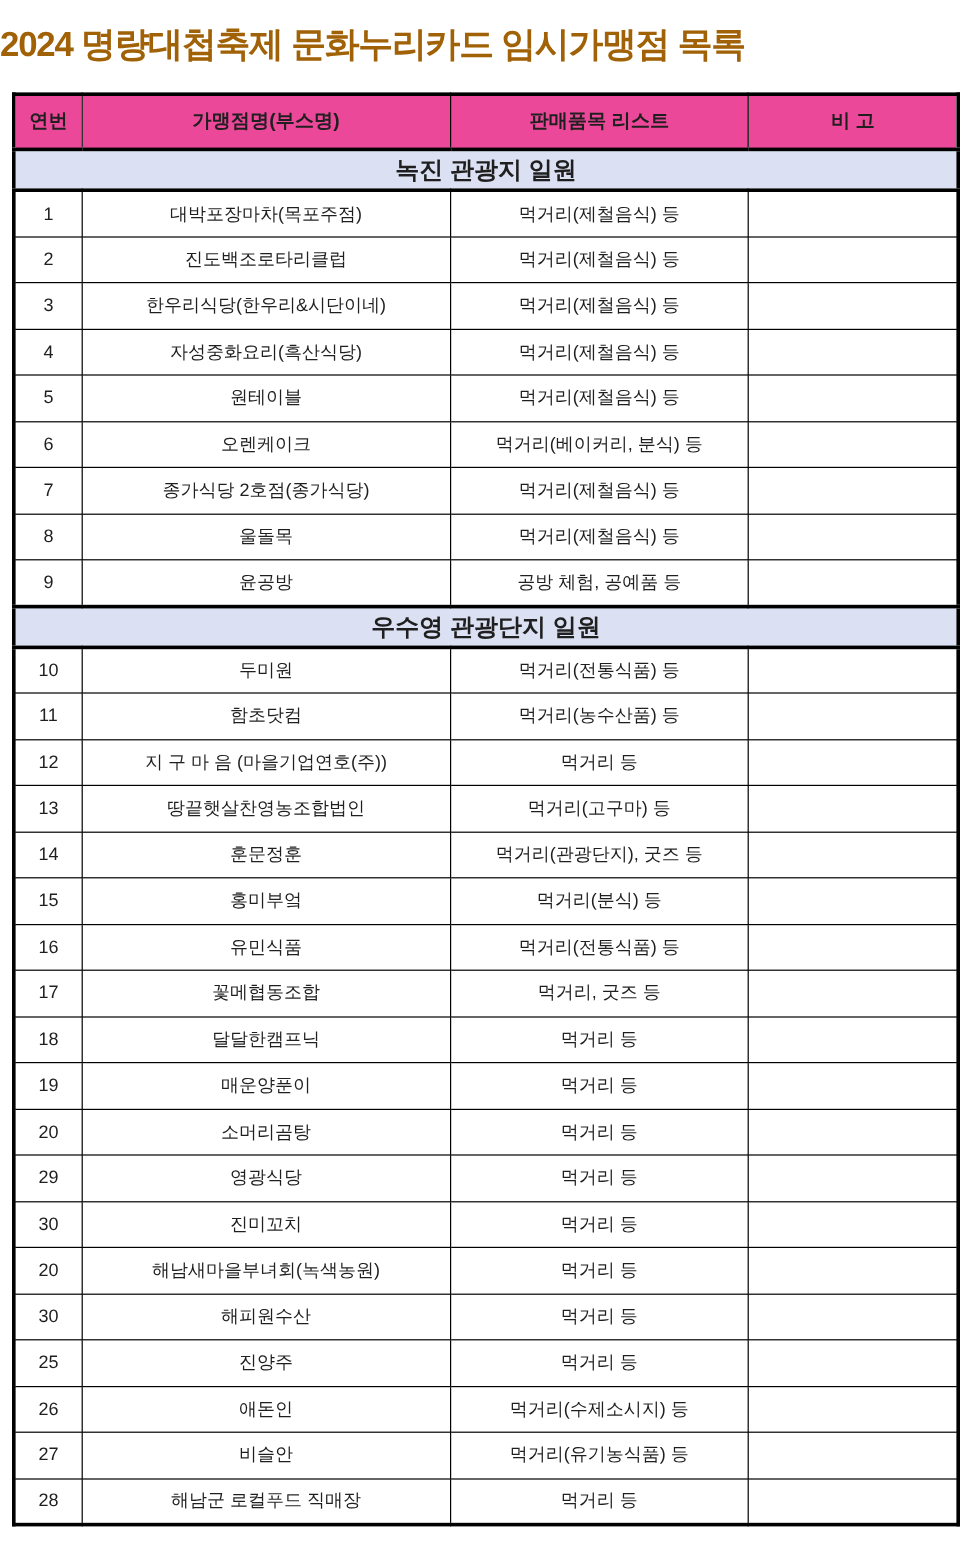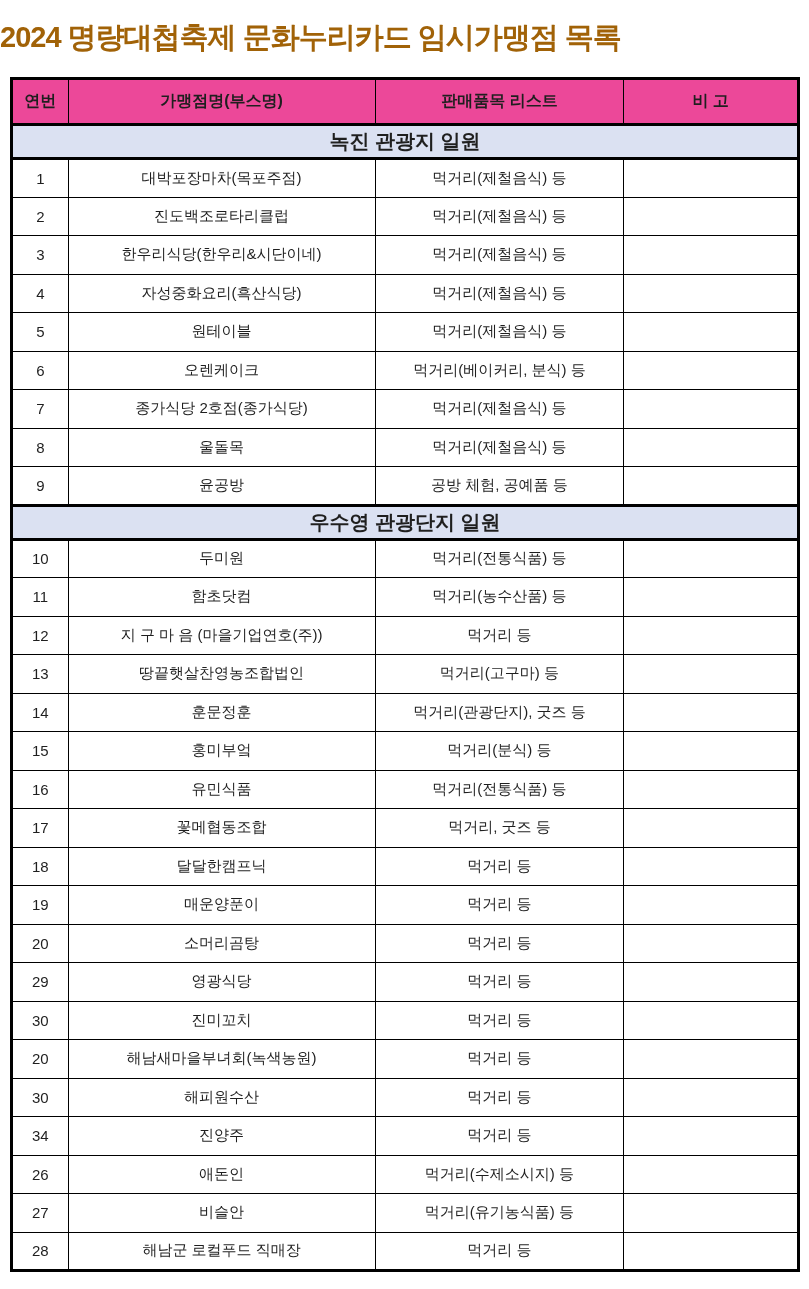--- a/index.html
+++ b/index.html
@@ -233,21 +233,21 @@
         <td>먹거리 등</td>
         <td></td>
       </tr>
       <tr class="data-row">
         <td>30</td>
         <td>해피원수산</td>
         <td>먹거리 등</td>
         <td></td>
       </tr>
       <tr class="data-row">
-        <td>34</td>
+        <td>25</td>
         <td>진양주</td>
         <td>먹거리 등</td>
         <td></td>
       </tr>
       <tr class="data-row">
         <td>26</td>
         <td>애돈인</td>
         <td>먹거리(수제소시지) 등</td>
         <td></td>
       </tr>

